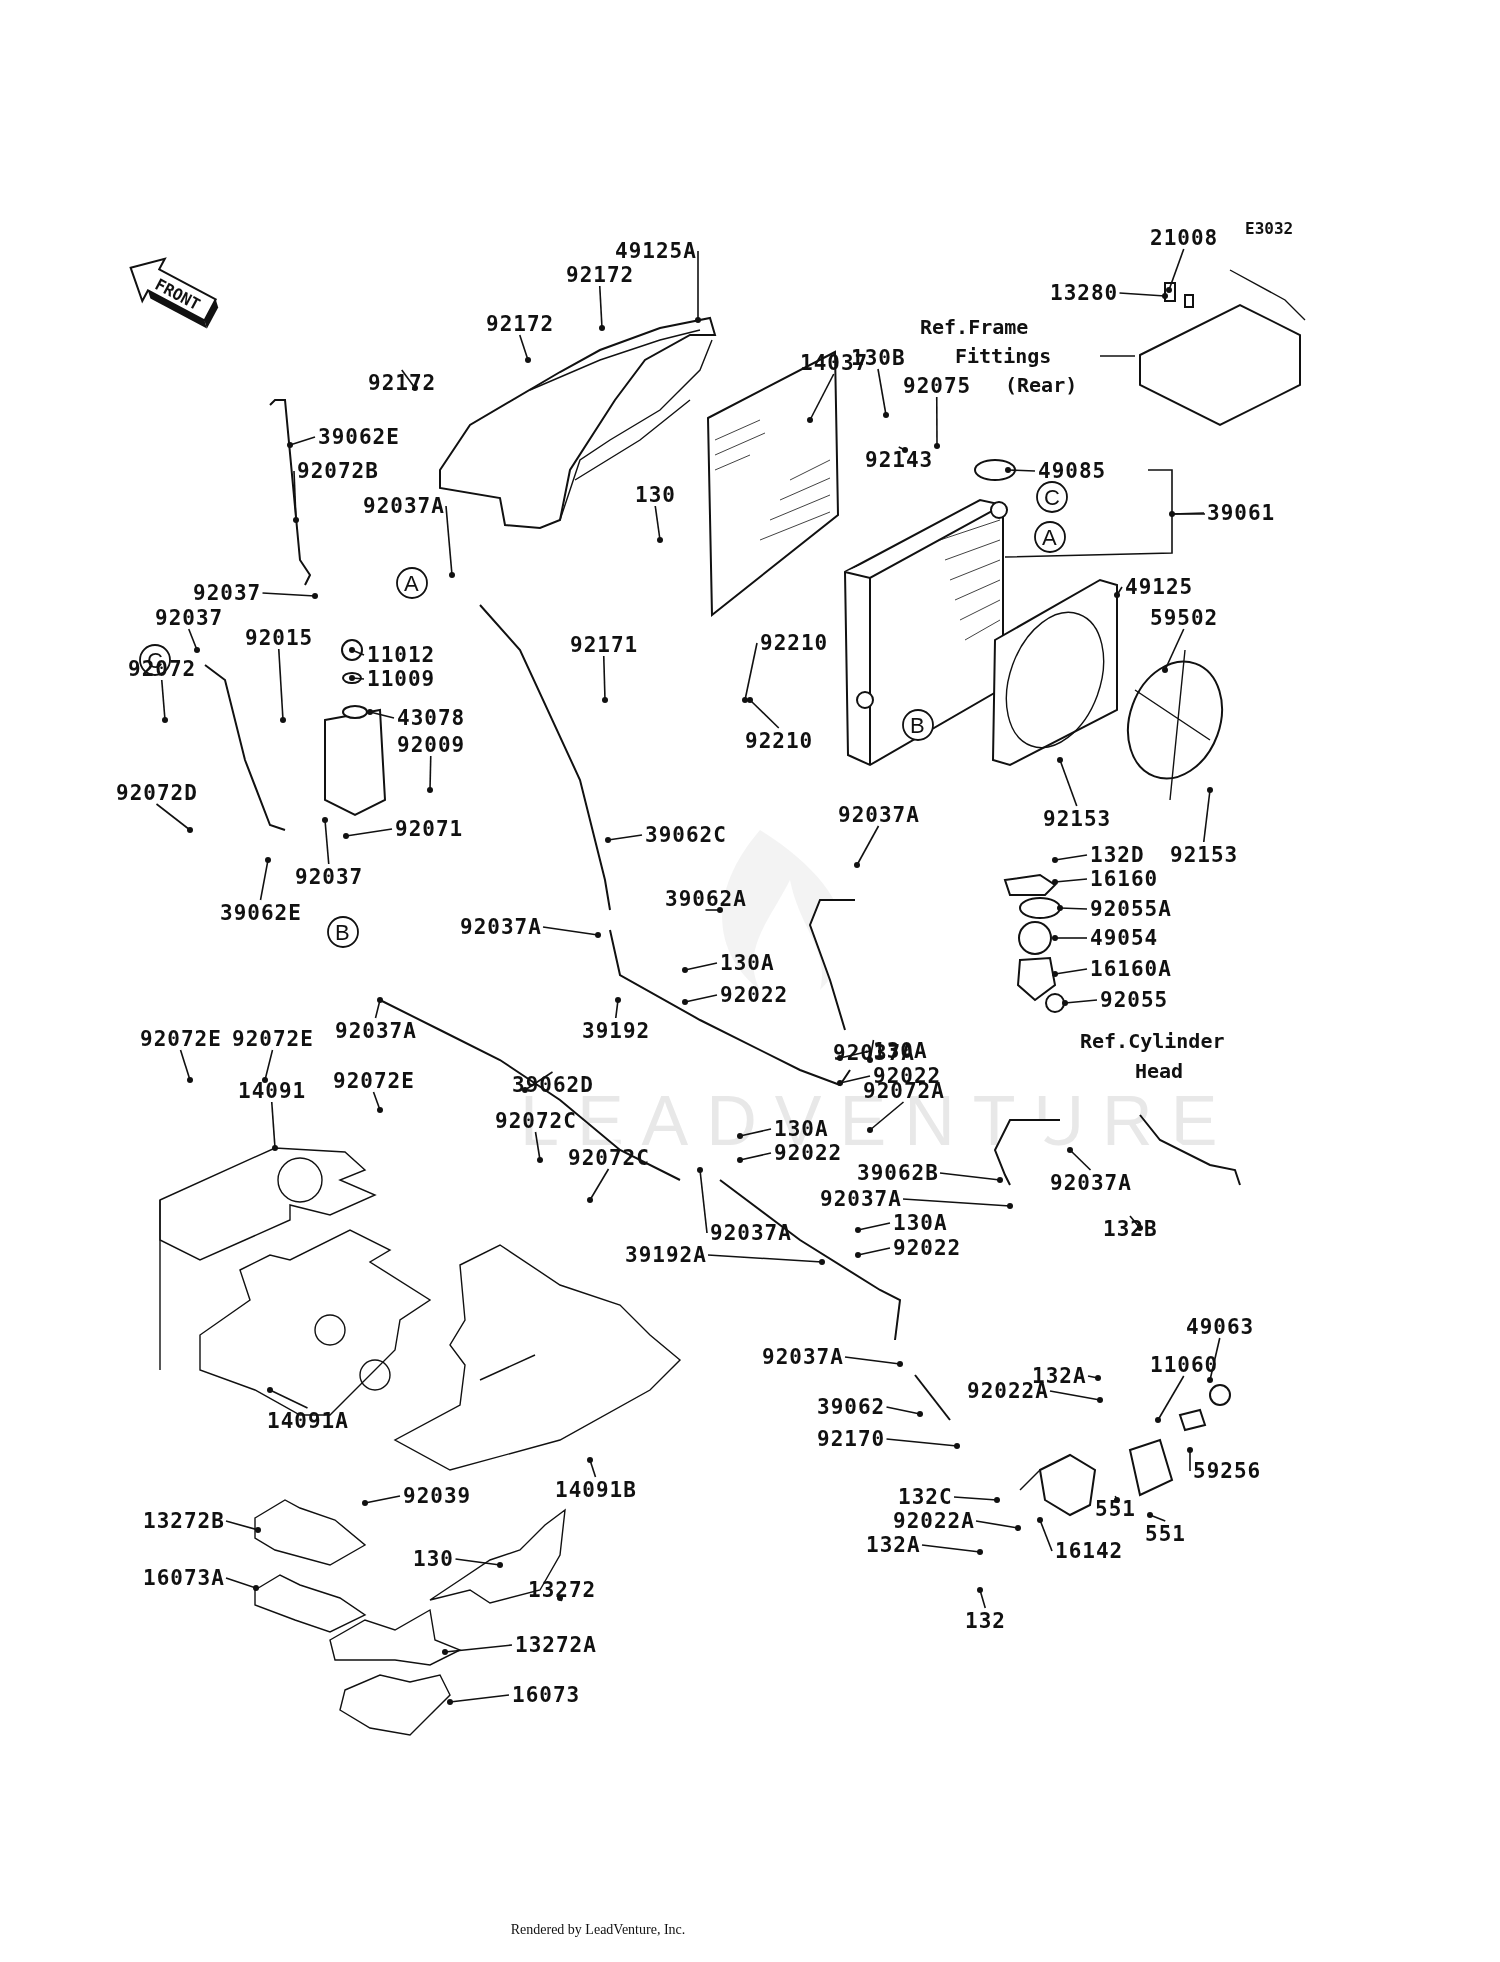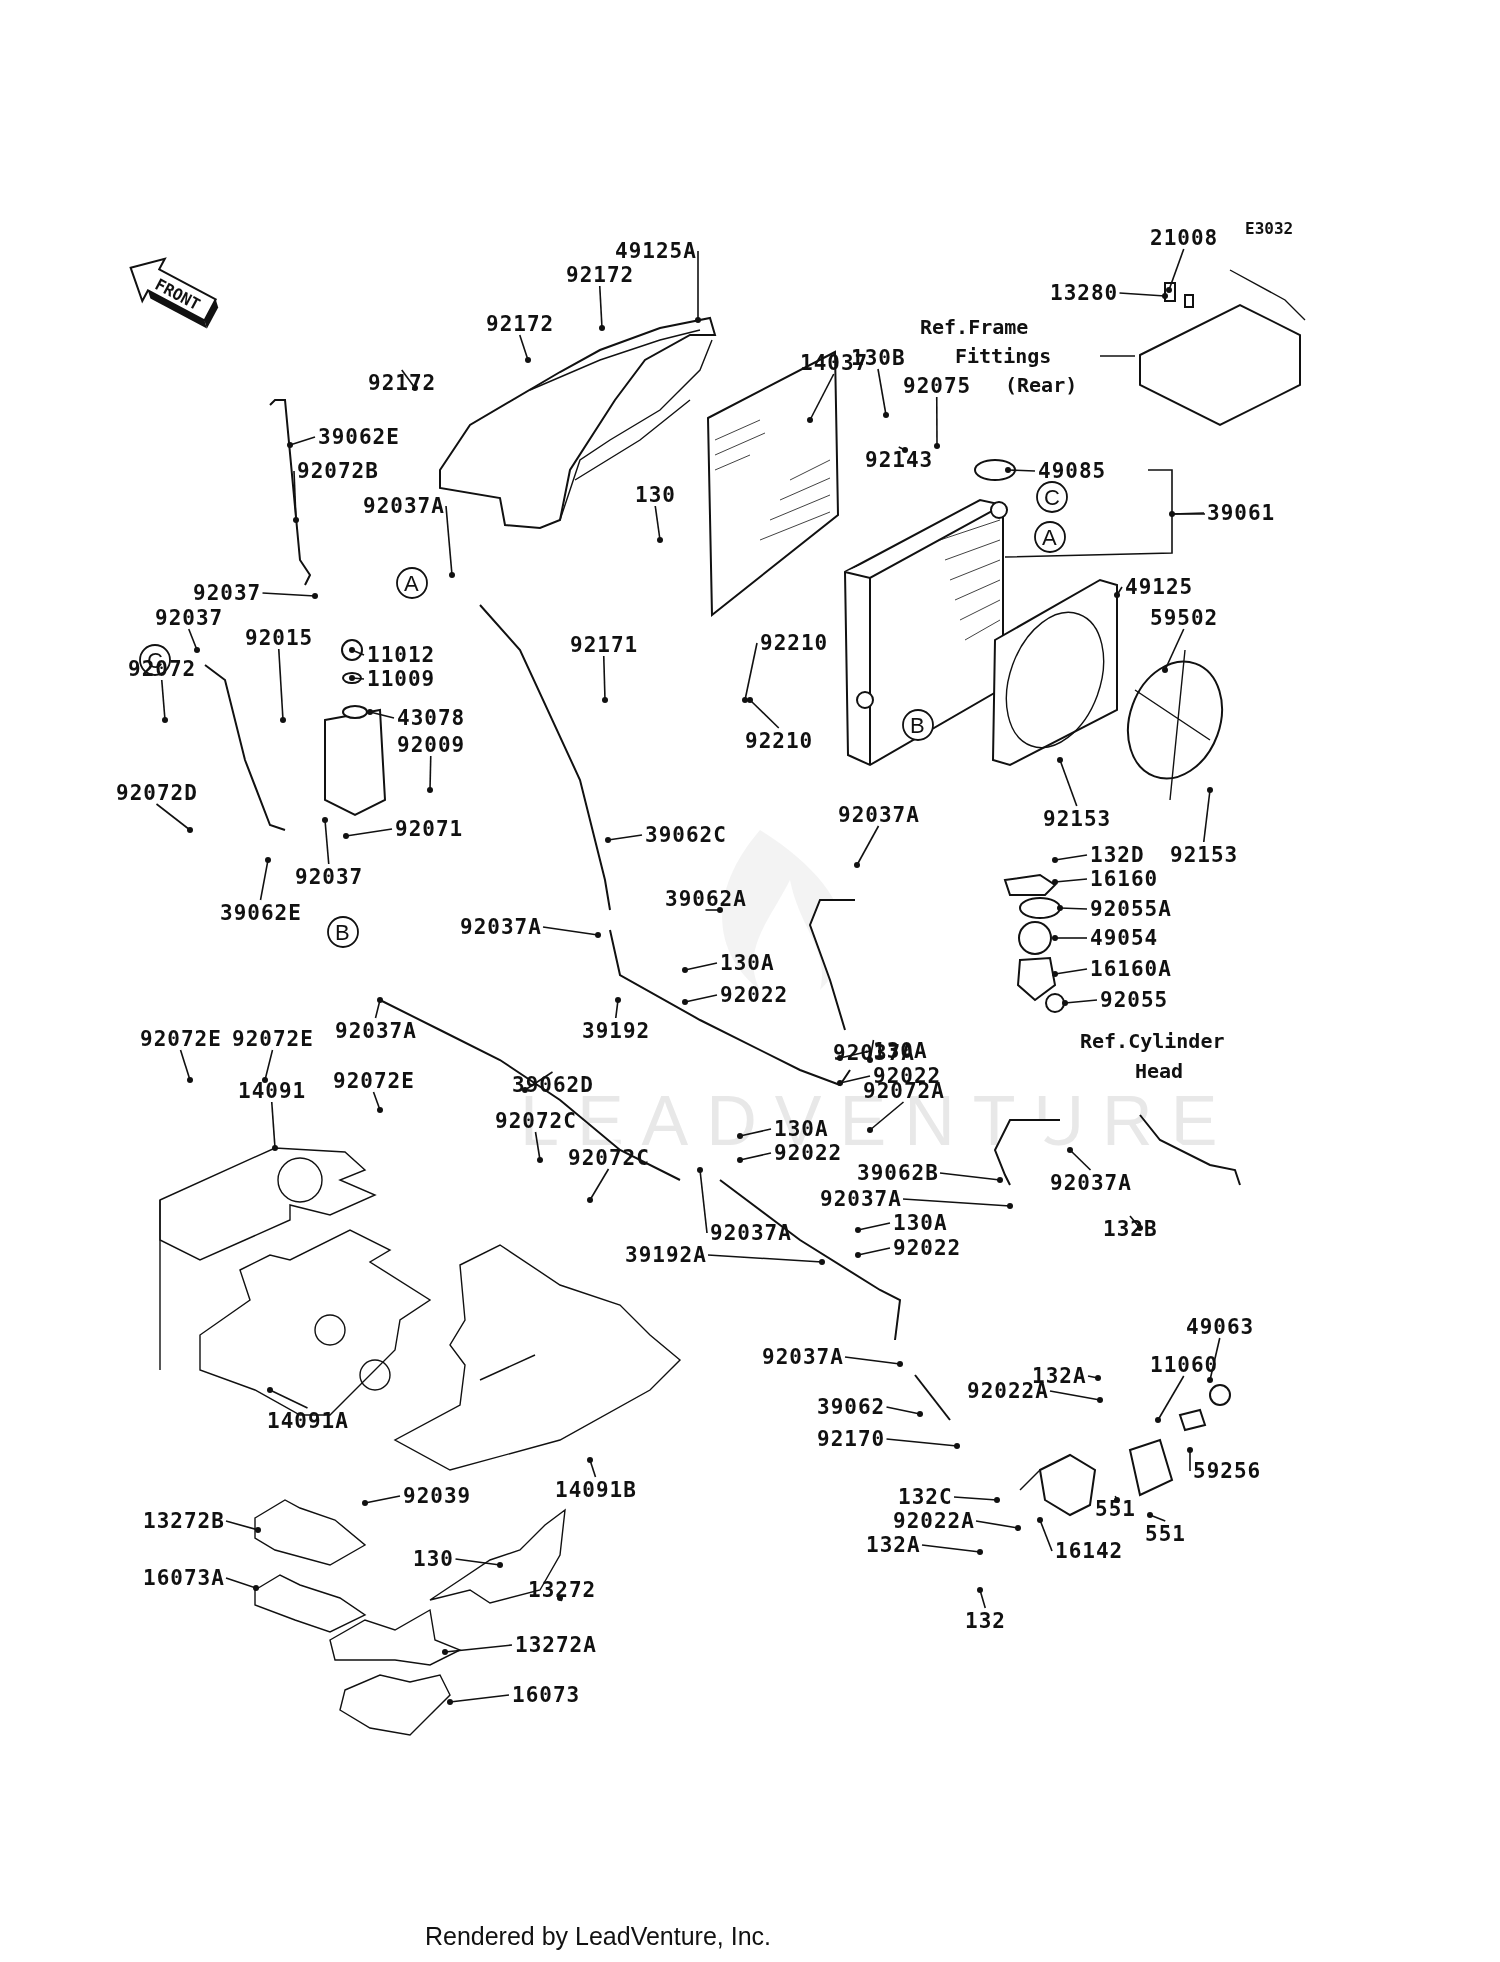--- a/index.html
+++ b/index.html
@@ -9,21 +9,21 @@
   .lbl-small { font-family: "DejaVu Sans Mono", monospace; font-size: 16px; font-weight: bold; fill: #111; }
   .ref { font-family: "DejaVu Sans Mono", monospace; font-size: 20px; font-weight: bold; fill: #111; }
   .leader { stroke: #111; stroke-width: 1.6; fill: none; }
   .part { stroke: #111; stroke-width: 2; fill: #fff; }
   .part-thin { stroke: #111; stroke-width: 1.4; fill: none; }
   .hose { stroke: #111; stroke-width: 2; fill: #fff; }
   .circ { stroke: #111; stroke-width: 1.8; fill: #fff; }
   .circ-txt { font-family: "Liberation Sans", sans-serif; font-size: 22px; fill: #111; }
   .wm { font-family: "Liberation Sans", sans-serif; font-size: 70px; fill: #e8e8e8; letter-spacing: 18px; }
   .footer { position: absolute; left: 0; width: 1196px; top: 1922px; text-align: center;
-            font-family: Liberation Sans, sans-serif; font-size: 25px; color: #111; }
+            font-family: Liberation Serif, serif; font-size: 14px; color: #111; }
   .mesh { stroke: #111; stroke-width: 0.8; }
 </style>
 </head>
 <body>
 
 <svg id="diagram" viewBox="0 0 1500 1962" xmlns="http://www.w3.org/2000/svg">
 
   <text class="wm" x="520" y="1145">LEADVENTURE</text>
   <g opacity="0.12">
     <path d="M760 830 C700 900 720 960 760 990 C740 950 770 920 790 880 C800 930 830 950 820 990 C870 940 840 880 760 830 Z" fill="#999"></path>

